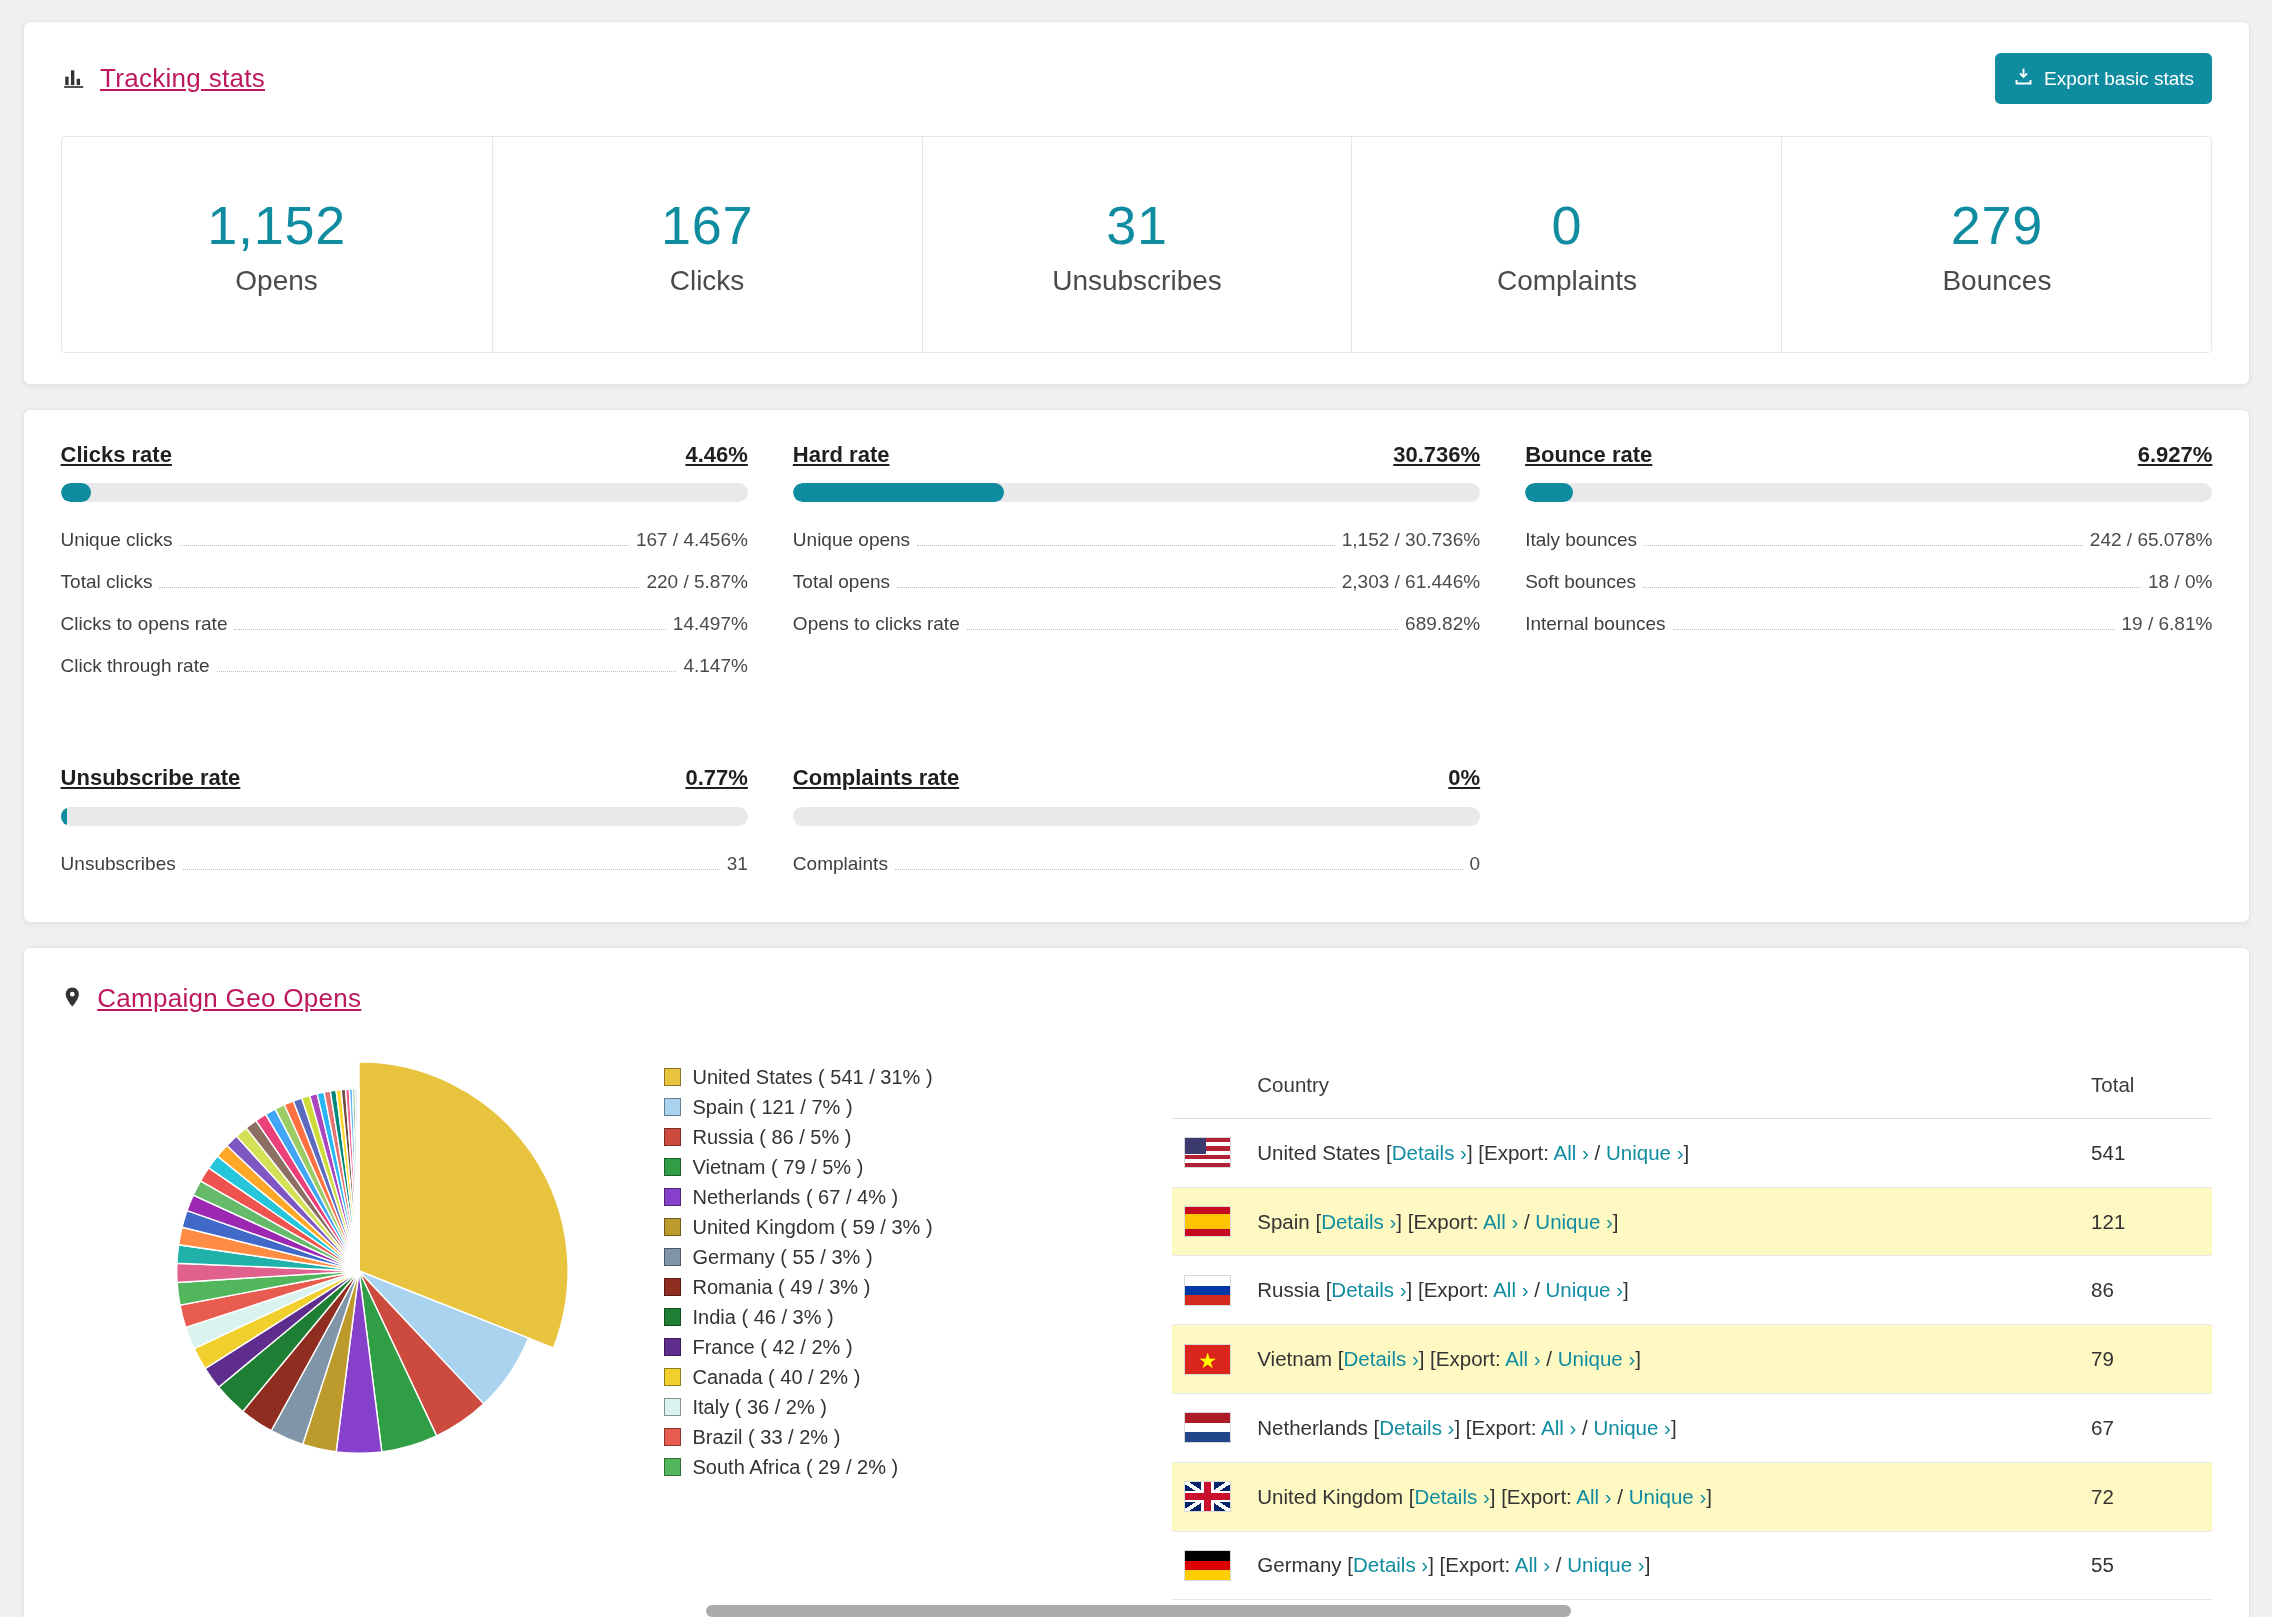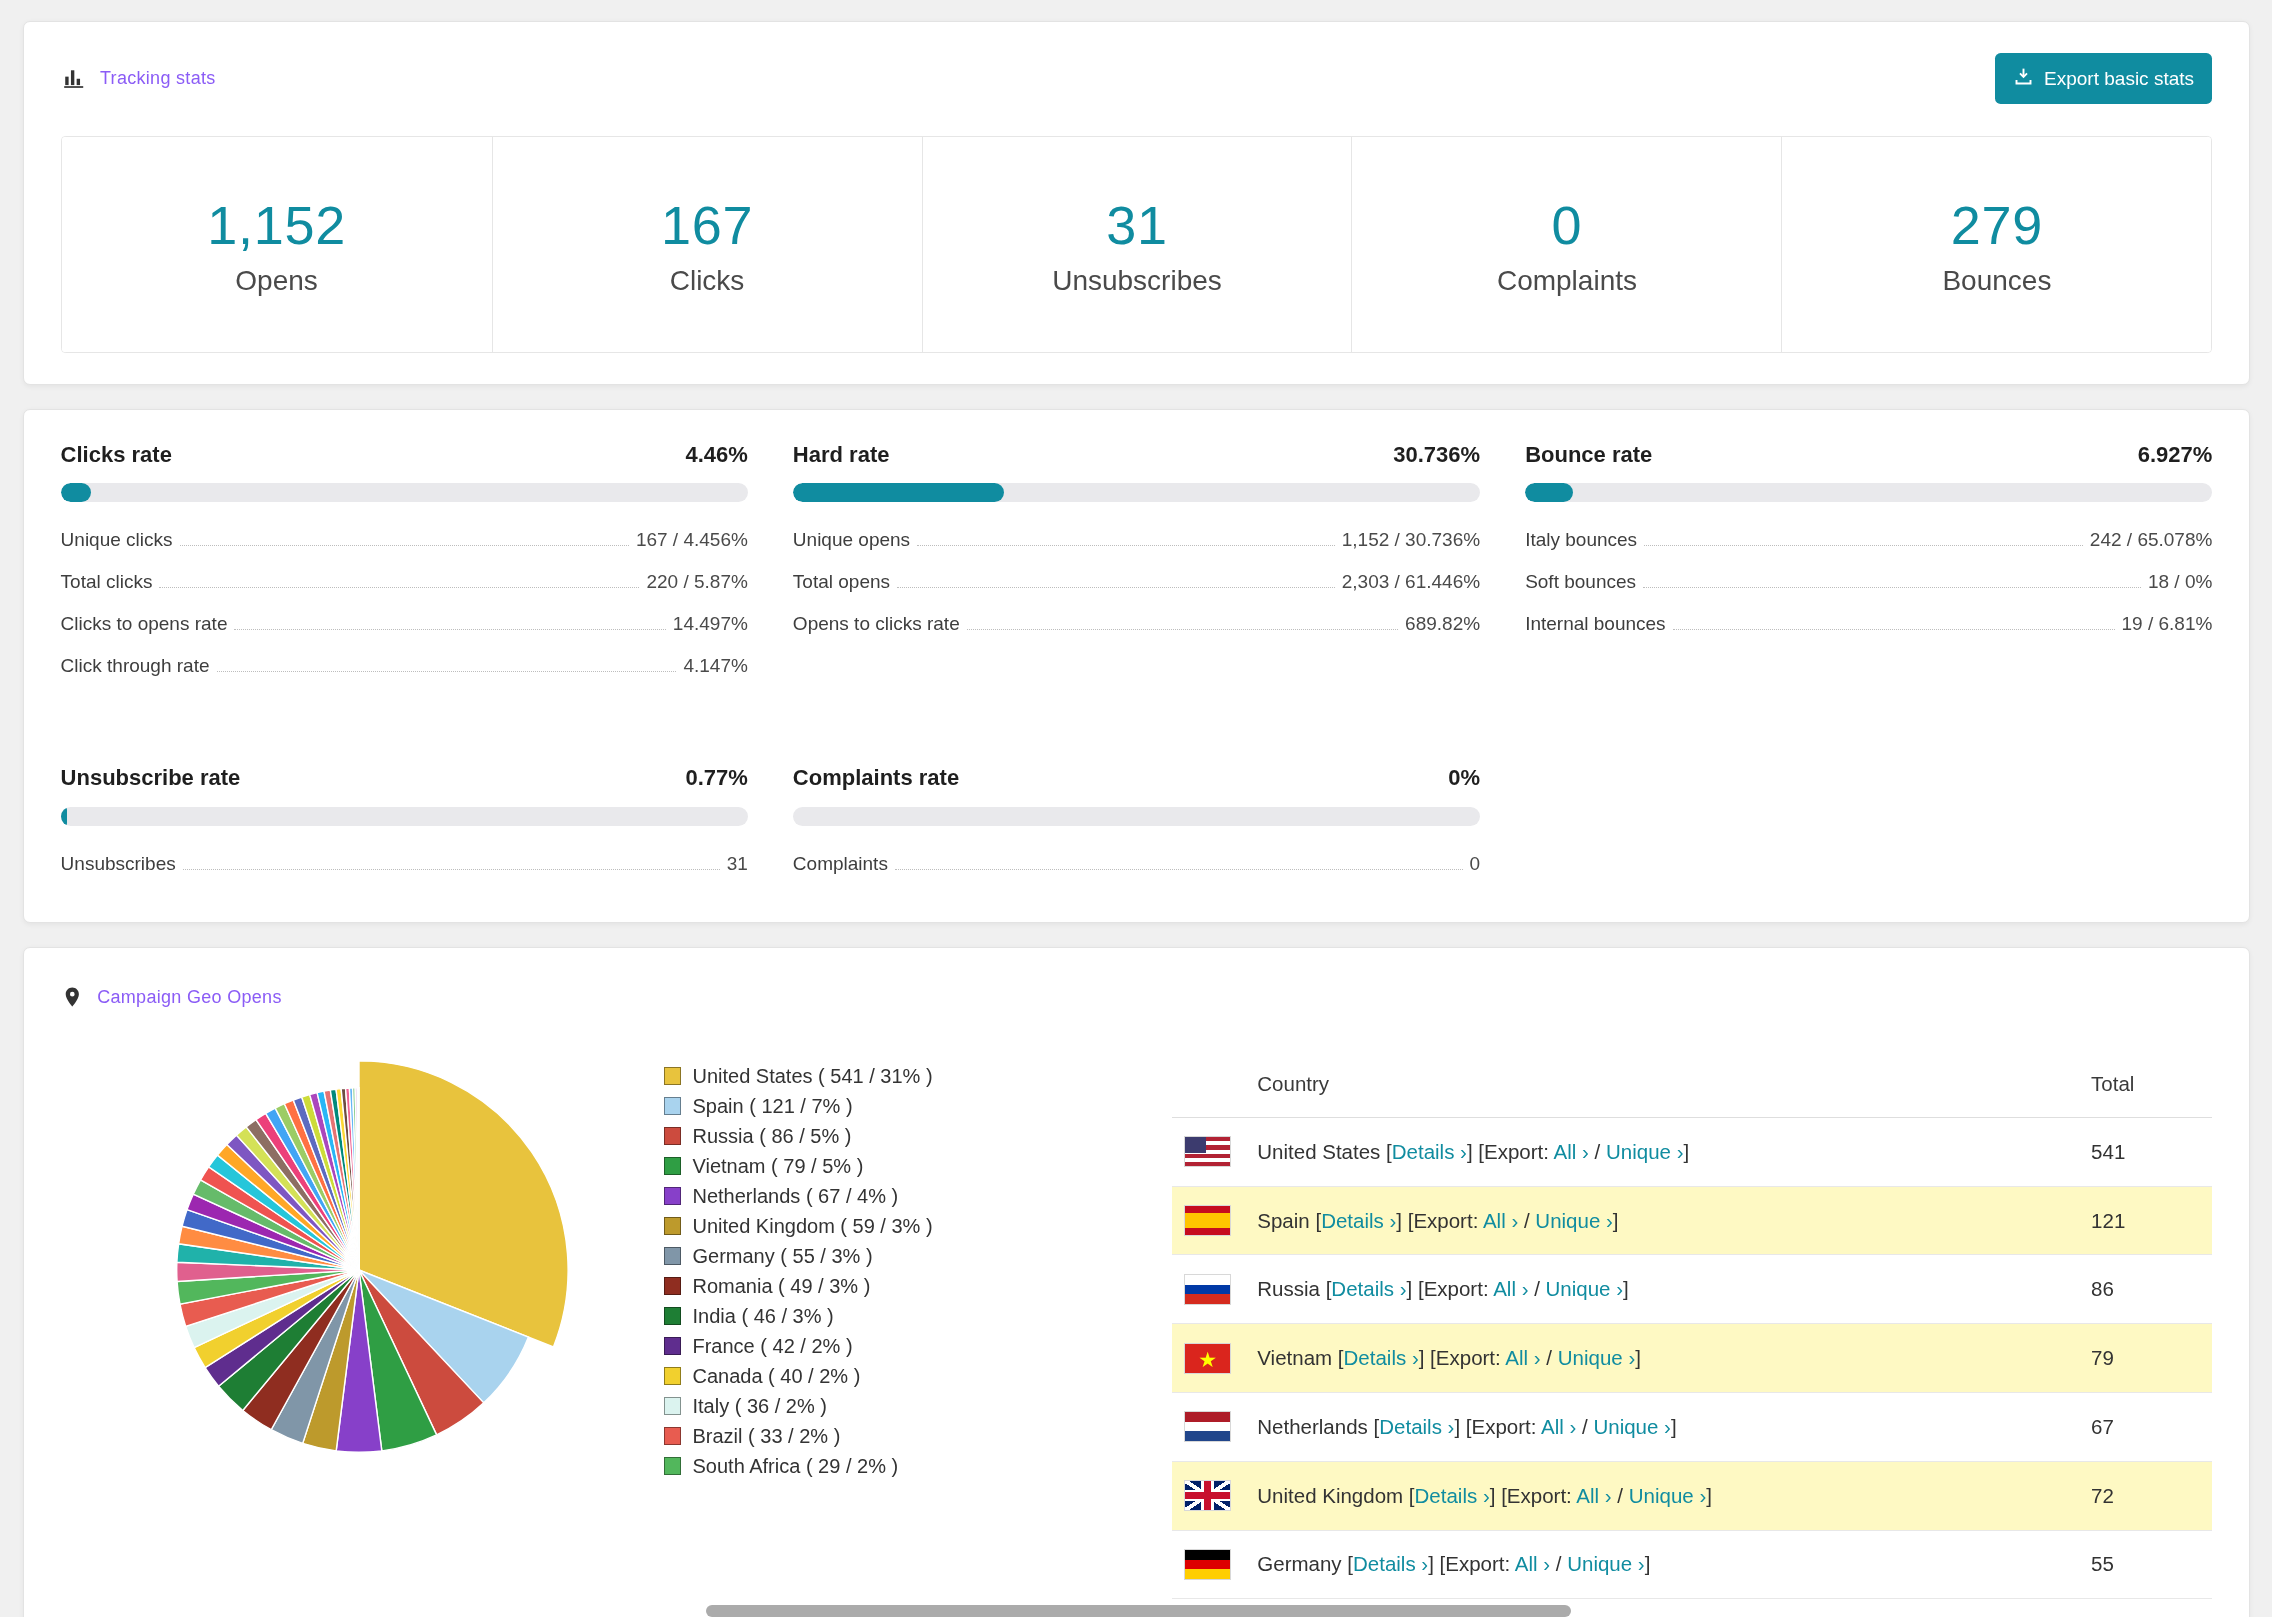--- a/index.html
+++ b/index.html
@@ -20,21 +20,21 @@
     box-shadow:0 1.4px 5.6px rgba(0,0,0,0.05);
     margin-bottom:24px;
   }
   .pad1 { padding:31px 37px; }
   .pad2 { padding:32px 37px 37px; }
   .pad3 { padding:35px 37px 42px; }
 
   
   .card-header { display:flex; justify-content:space-between; align-items:center; }
   .title-wrap { display:flex; align-items:center; gap:14px; }
-  .card-title { font-size:18px; font-weight:500; color:#8b5cf6; letter-spacing:0.3px; }
+  .card-title { font-size:26px; font-weight:500; color:#be185d; letter-spacing:0.3px;text-decoration:underline; }
   .export-btn {
     display:flex; align-items:center; gap:10px;
     background:var(--accent); color:#fff;
     border:none; border-radius:5.6px;
     font-size:19px; padding:12.7px 18.4px;
     font-family:inherit; cursor:pointer;
   }
 
   
   .stats-grid {
@@ -43,21 +43,21 @@
     border:0.7px solid #e6e6e6; border-radius:4.2px; overflow:hidden;
   }
   .stat-box { text-align:center; padding:58px 0 55px; border-left:0.7px solid #e6e6e6; background:#fff; }
   .stat-box:first-child { border-left:none; }
   .stat-value { font-size:54px; font-weight:400; color:var(--accent); letter-spacing:0.7px; line-height:61px; }
   .stat-label { font-size:28px; color:#4a4a4a; margin-top:8.5px; }
 
   
   .rates-grid { display:grid; grid-template-columns:repeat(3,1fr); column-gap:45px; row-gap:78px; }
   .rate-head { display:flex; justify-content:space-between; align-items:baseline; }
-  .rate-title, .rate-value { font-size:22px; font-weight:700; color:#1f1f1f; }
+  .rate-title, .rate-value { font-size:22px; font-weight:700; color:#1f1f1f;text-decoration:underline; }
   .bar { height:19px; background:#e9e9ec; border-radius:10px; margin-top:15.5px; overflow:hidden; }
   .bar-fill { height:100%; background:var(--accent); border-radius:10px; }
   .rate-rows { margin-top:17px; }
   .detail-row { display:flex; align-items:baseline; font-size:19px; color:#3e3e3e; padding:10px 0; }
   .leader { flex:1; border-bottom:1.4px dotted #bdbdbd; margin:0 7px 5px; }
   .dv { color:#4a4a4a; white-space:nowrap; }
 
   
   .geo-content { display:flex; margin-top:38px; align-items:flex-start; }
   .pie-wrap { width:438px; height:438px; margin-left:79px; flex:none; }

